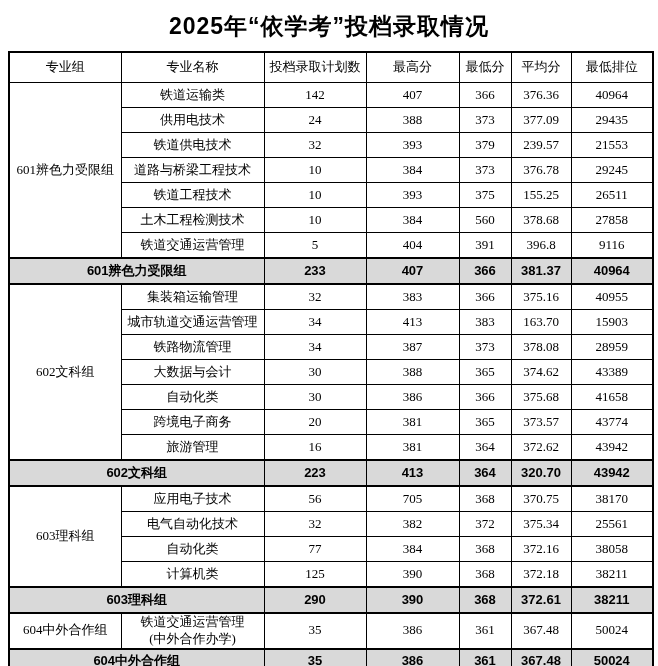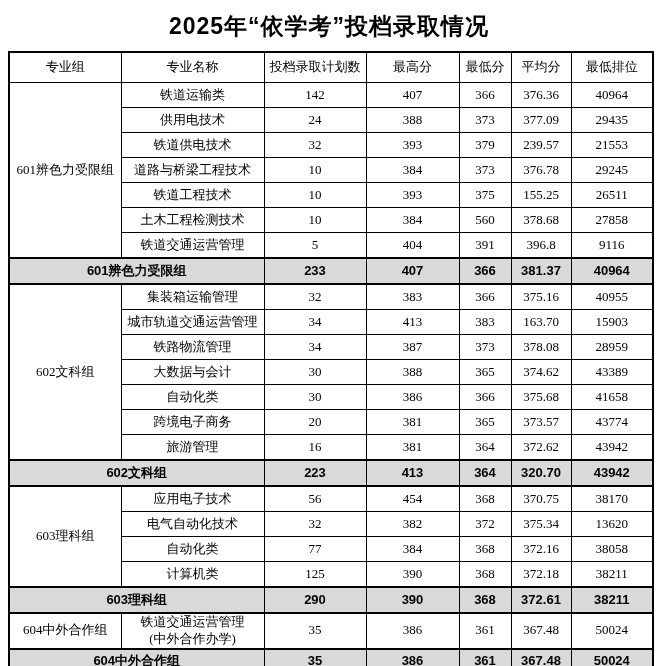--- a/index.html
+++ b/index.html
@@ -222,32 +222,32 @@
           <td class="num-cell">223</td>
           <td class="num-cell">413</td>
           <td class="num-cell">364</td>
           <td class="num-cell">320.70</td>
           <td class="num-cell">43942</td>
         </tr>
         <tr>
           <td rowspan="4" class="group-cell">603理科组</td>
           <td class="major-cell">应用电子技术</td>
           <td class="num-cell">56</td>
-          <td class="num-cell">454</td>
+          <td class="num-cell">705</td>
           <td class="num-cell">368</td>
           <td class="num-cell">370.75</td>
           <td class="num-cell">38170</td>
         </tr>
         <tr>
           <td class="major-cell">电气自动化技术</td>
           <td class="num-cell">32</td>
           <td class="num-cell">382</td>
           <td class="num-cell">372</td>
           <td class="num-cell">375.34</td>
-          <td class="num-cell">13620</td>
+          <td class="num-cell">25561</td>
         </tr>
         <tr>
           <td class="major-cell">自动化类</td>
           <td class="num-cell">77</td>
           <td class="num-cell">384</td>
           <td class="num-cell">368</td>
           <td class="num-cell">372.16</td>
           <td class="num-cell">38058</td>
         </tr>
         <tr>

